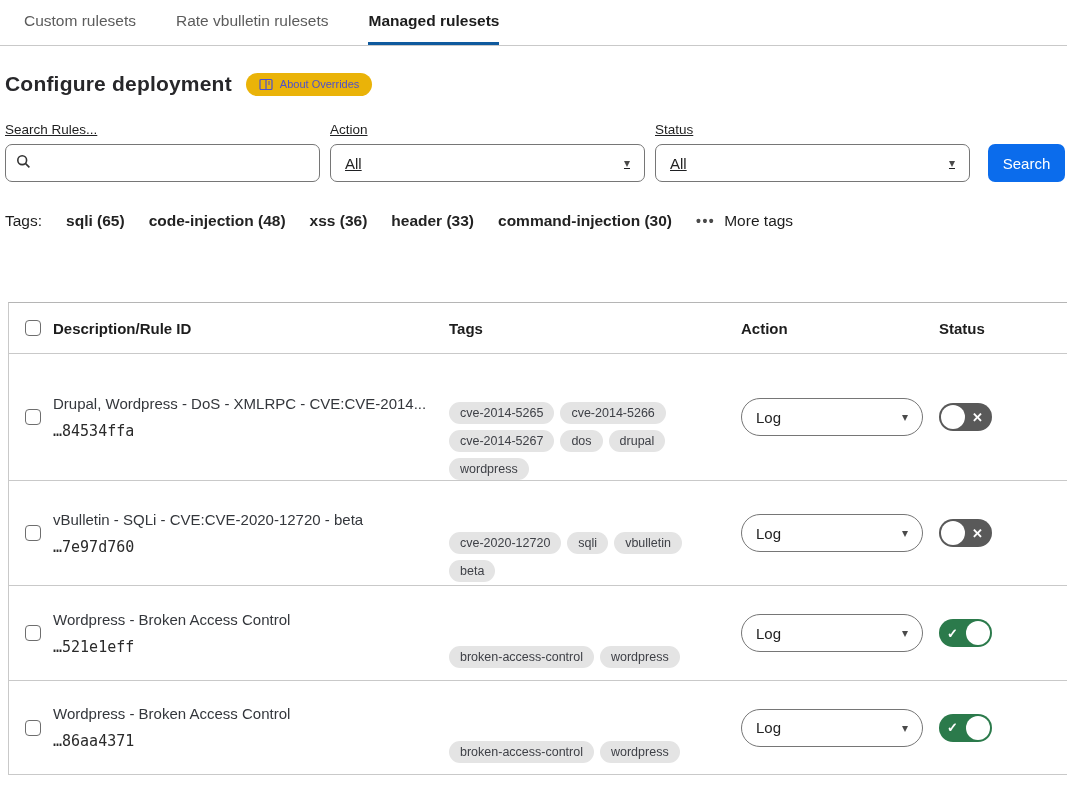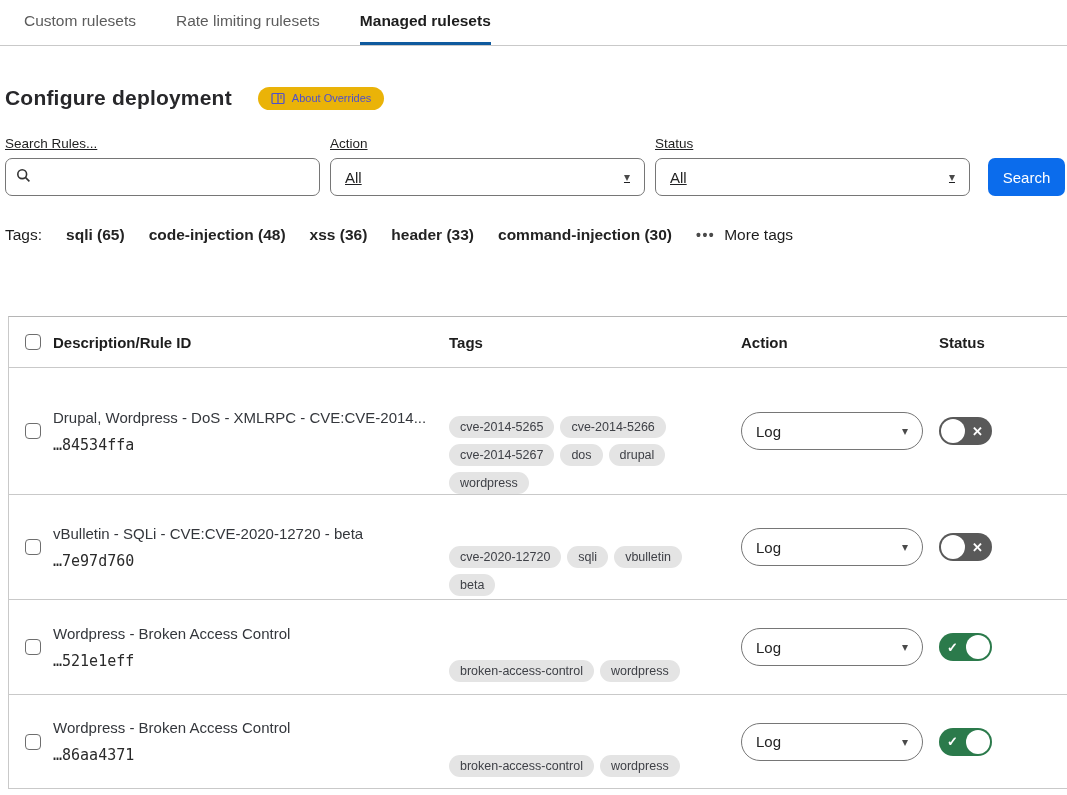--- a/index.html
+++ b/index.html
@@ -9,21 +9,21 @@
     font-family:"Liberation Sans", sans-serif;
     color:#1f2023;
   }
 
   
   .tabbar { display:flex; gap:40px; padding:12px 0 0 24px; border-bottom:1px solid #c9c9c9; }
   .tab { font-size:15.5px; color:#5c5c5c; padding-bottom:12px; border-bottom:3px solid transparent; cursor:pointer; white-space:nowrap; }
   .tab.active { color:#1d1d1d; font-weight:bold; border-bottom-color:#0f5a9e; }
 
   
-  .heading-row { display:flex; align-items:center; gap:26px; margin:40px 0 0 5px; }
+  .heading-row { display:flex; align-items:center; gap:14px; margin:26px 0 0 5px; }
   .page-title { font-size:21px; font-weight:bold; color:#27272a; letter-spacing:.2px; }
   .chip { display:inline-flex; align-items:center; gap:7px; background:#eab308; color:#4d50cc;
           border-radius:14px; padding:5px 13px; font-size:11px; cursor:pointer; }
   .chip svg { display:block; }
 
   
   .filters { display:flex; align-items:flex-end; gap:10px; margin:26px 2px 0 5px; }
   .fgroup { display:flex; flex-direction:column;text-decoration:underline; }
   .flabel { font-size:13.5px; color:#1f1f1f; margin-bottom:7px; }
   .search-box { width:315px; height:38px; border:1px solid #767676; border-radius:7px;
@@ -69,21 +69,21 @@
   .toggle .knob { width:24px; height:24px; border-radius:50%; background:#fff; }
   .toggle .sym { color:#fff; font-size:13px; font-weight:bold; line-height:1; }
   .toggle.off { background:#595959; flex-direction:row-reverse; padding:0 9px 0 2px; }
   .toggle.on  { background:#2b7a4b; padding:0 2px 0 8px; }
 </style>
 </head>
 <body>
 
 <div class="tabbar">
   <div class="tab">Custom rulesets</div>
-  <div class="tab">Rate limiting rulesets</div>
+  <div class="tab">Rate vbulletin rulesets</div>
   <div class="tab active">Managed rulesets</div>
 </div>
 
 <div class="heading-row">
   <div class="page-title">Configure deployment</div>
   <div class="chip">
     <span>
       <svg width="14" height="13" viewBox="0 0 14 13" fill="none" stroke="#4d50cc" stroke-width="1.2">
         <rect x="1" y="1.5" width="12" height="10" rx="1"></rect>
         <line x1="7" y1="1.5" x2="7" y2="11.5"></line>

